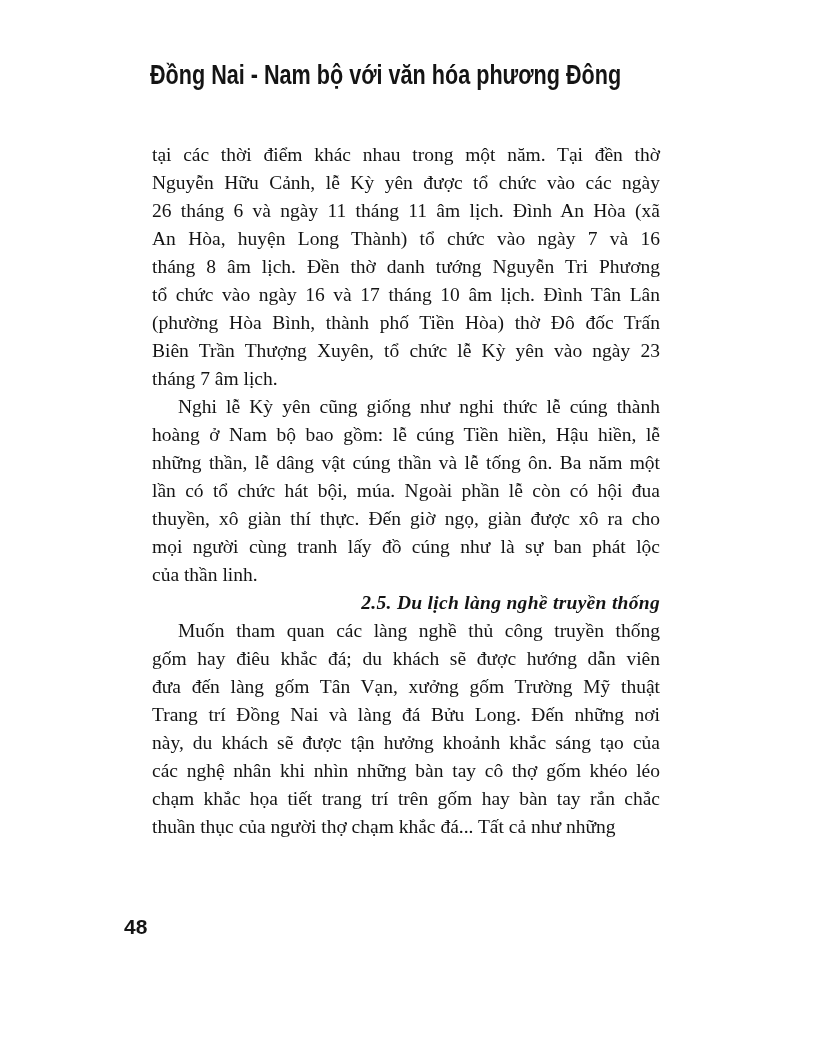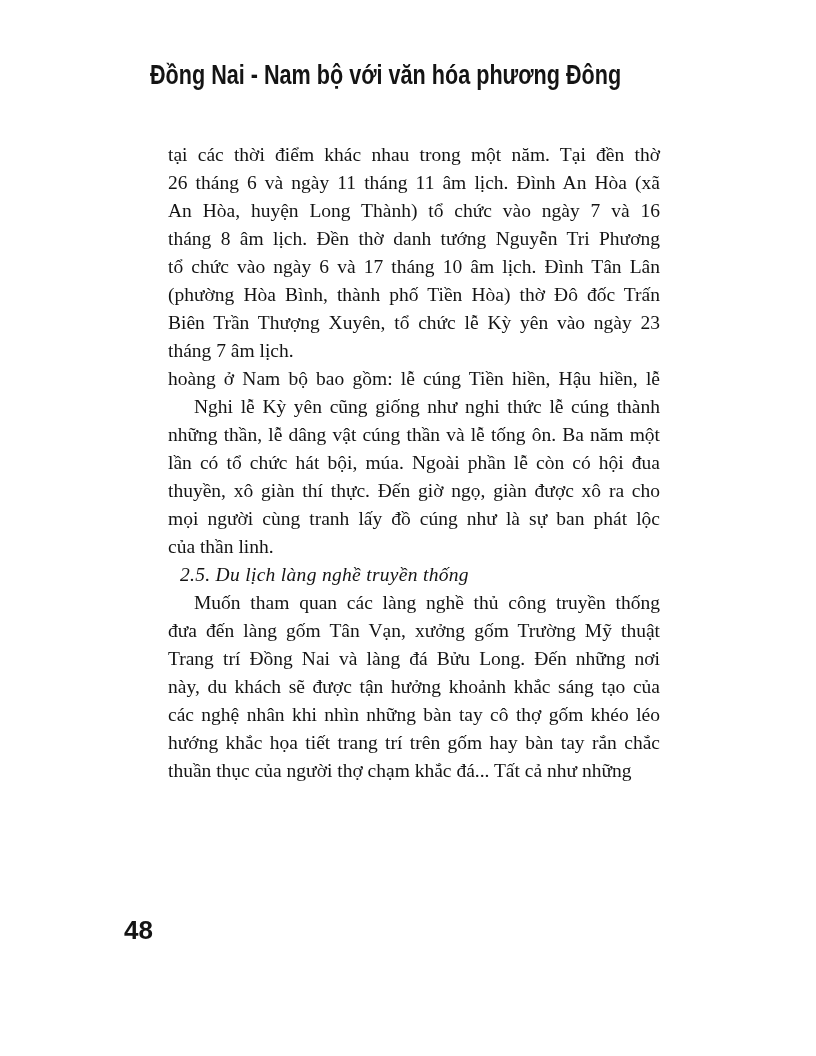--- a/index.html
+++ b/index.html
@@ -34,69 +34,71 @@
     width: 508px;
     font-size: 19.5px;
     line-height: 28px;
     color: var(--ink, #141414);
   }
   .line {
     text-align: justify;
     text-align-last: justify;
     text-justify: inter-word;
     white-space: nowrap;
-    margin-left: 16px;
   }
   .line.last {
     text-align-last: left;
   }
   .line.indent {
     text-indent: 26px;
   }
   .section-heading {
-    font-weight: 400;
+    font-weight: 700;
     font-style: italic;
     text-indent: 28px;
     letter-spacing: 0.3px;
+    text-align: right;
   }
   .page-number {
     position: absolute;
     left: 124px; top: 915px;
     font-family: "Liberation Sans", "DejaVu Sans", sans-serif;
     font-weight: 700;
-    font-size: 26px;
+    font-size: 21px;
     color: var(--ink, #141414);
   }
 </style>
 </head>
 <body>
 
 <div class="page">
   <div class="running-header">Đồng Nai - Nam bộ với văn hóa phương Đông</div>
 
   <div class="body-text">
       <div class="line">tại các thời điểm khác nhau trong một năm. Tại đền thờ</div>
+      <div class="line">Nguyễn Hữu Cảnh, lễ Kỳ yên được tổ chức vào các ngày</div>
       <div class="line">26 tháng 6 và ngày 11 tháng 11 âm lịch. Đình An Hòa (xã</div>
       <div class="line">An Hòa, huyện Long Thành) tổ chức vào ngày 7 và 16</div>
       <div class="line">tháng 8 âm lịch. Đền thờ danh tướng Nguyễn Tri Phương</div>
-      <div class="line">tổ chức vào ngày 6 và 17 tháng 10 âm lịch. Đình Tân Lân</div>
+      <div class="line">tổ chức vào ngày 16 và 17 tháng 10 âm lịch. Đình Tân Lân</div>
       <div class="line">(phường Hòa Bình, thành phố Tiền Hòa) thờ Đô đốc Trấn</div>
       <div class="line">Biên Trần Thượng Xuyên, tổ chức lễ Kỳ yên vào ngày 23</div>
       <div class="line last">tháng 7 âm lịch.</div>
+      <div class="line indent">Nghi lễ Kỳ yên cũng giống như nghi thức lễ cúng thành</div>
       <div class="line">hoàng ở Nam bộ bao gồm: lễ cúng Tiền hiền, Hậu hiền, lễ</div>
-      <div class="line indent">Nghi lễ Kỳ yên cũng giống như nghi thức lễ cúng thành</div>
       <div class="line">những thần, lễ dâng vật cúng thần và lễ tống ôn. Ba năm một</div>
       <div class="line">lần có tổ chức hát bội, múa. Ngoài phần lễ còn có hội đua</div>
       <div class="line">thuyền, xô giàn thí thực. Đến giờ ngọ, giàn được xô ra cho</div>
       <div class="line">mọi người cùng tranh lấy đồ cúng như là sự ban phát lộc</div>
       <div class="line last">của thần linh.</div>
       <div class="section-heading">2.5. Du lịch làng nghề truyền thống</div>
       <div class="line indent">Muốn tham quan các làng nghề thủ công truyền thống</div>
+      <div class="line">gốm hay điêu khắc đá; du khách sẽ được hướng dẫn viên</div>
       <div class="line">đưa đến làng gốm Tân Vạn, xưởng gốm Trường Mỹ thuật</div>
       <div class="line">Trang trí Đồng Nai và làng đá Bửu Long. Đến những nơi</div>
       <div class="line">này, du khách sẽ được tận hưởng khoảnh khắc sáng tạo của</div>
       <div class="line">các nghệ nhân khi nhìn những bàn tay cô thợ gốm khéo léo</div>
-      <div class="line">hướng khắc họa tiết trang trí trên gốm hay bàn tay rắn chắc</div>
+      <div class="line">chạm khắc họa tiết trang trí trên gốm hay bàn tay rắn chắc</div>
       <div class="line last">thuần thục của người thợ chạm khắc đá... Tất cả như những</div>
     </div>
 
   <div class="page-number">48</div>
 </div>
 
 </body></html>

